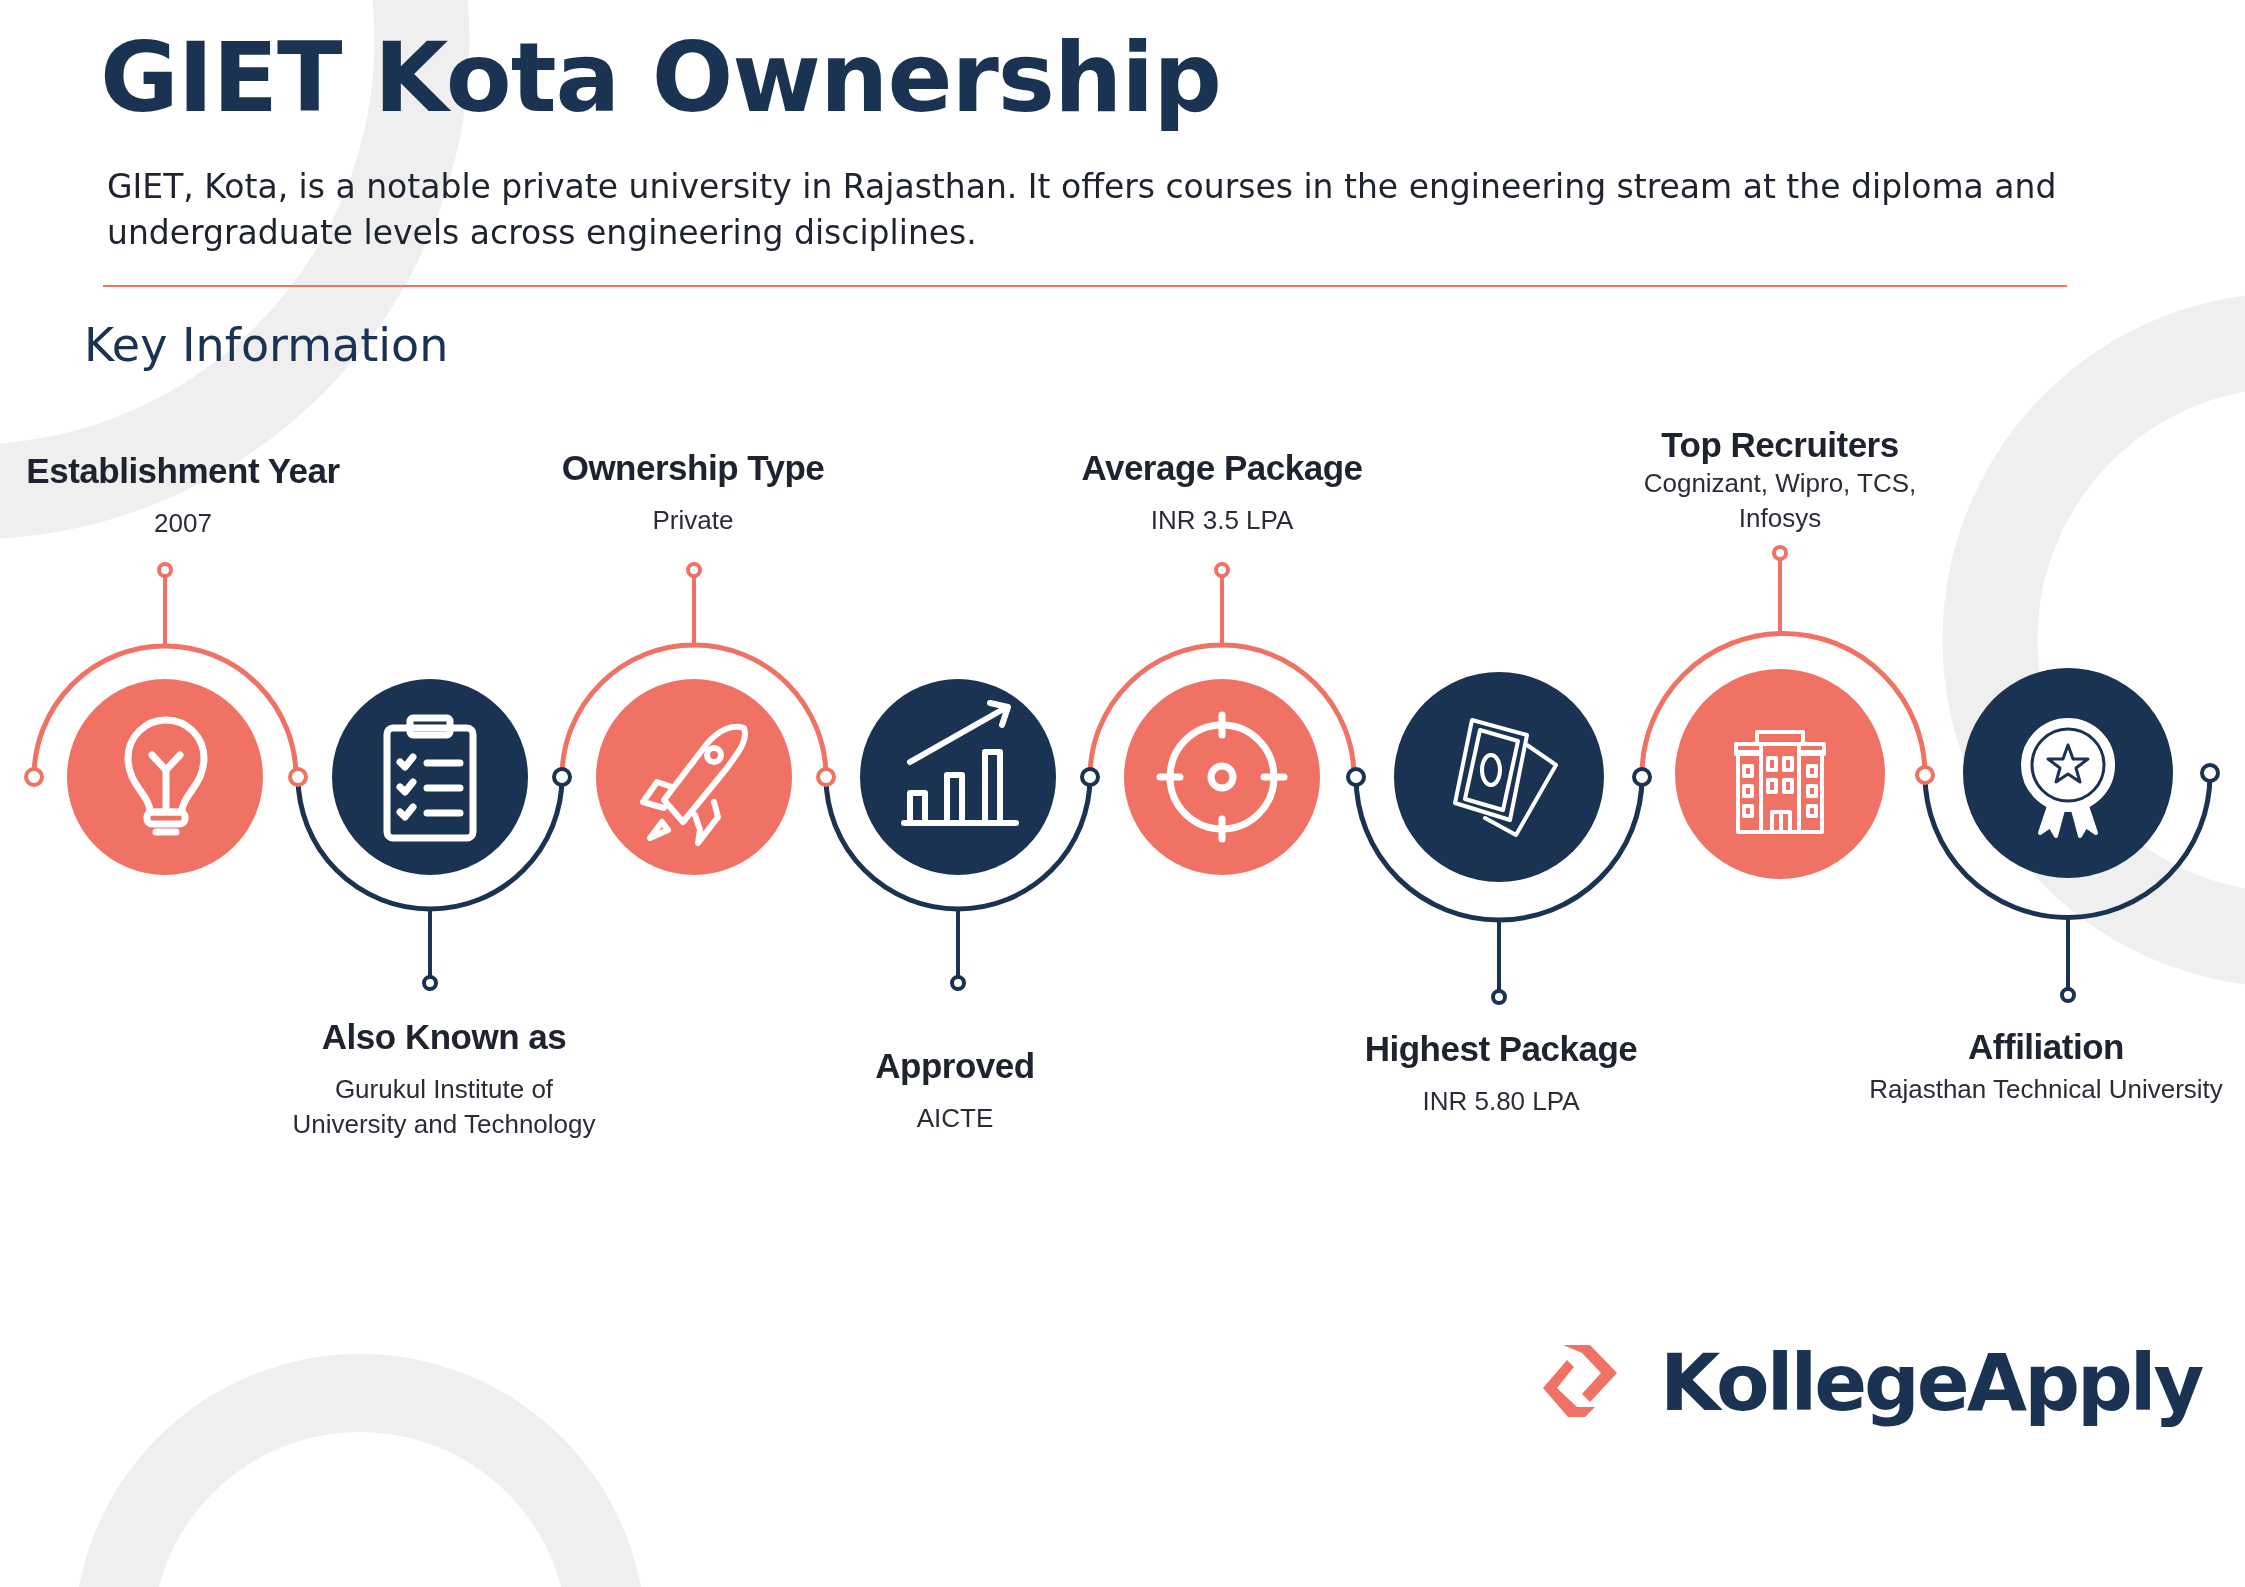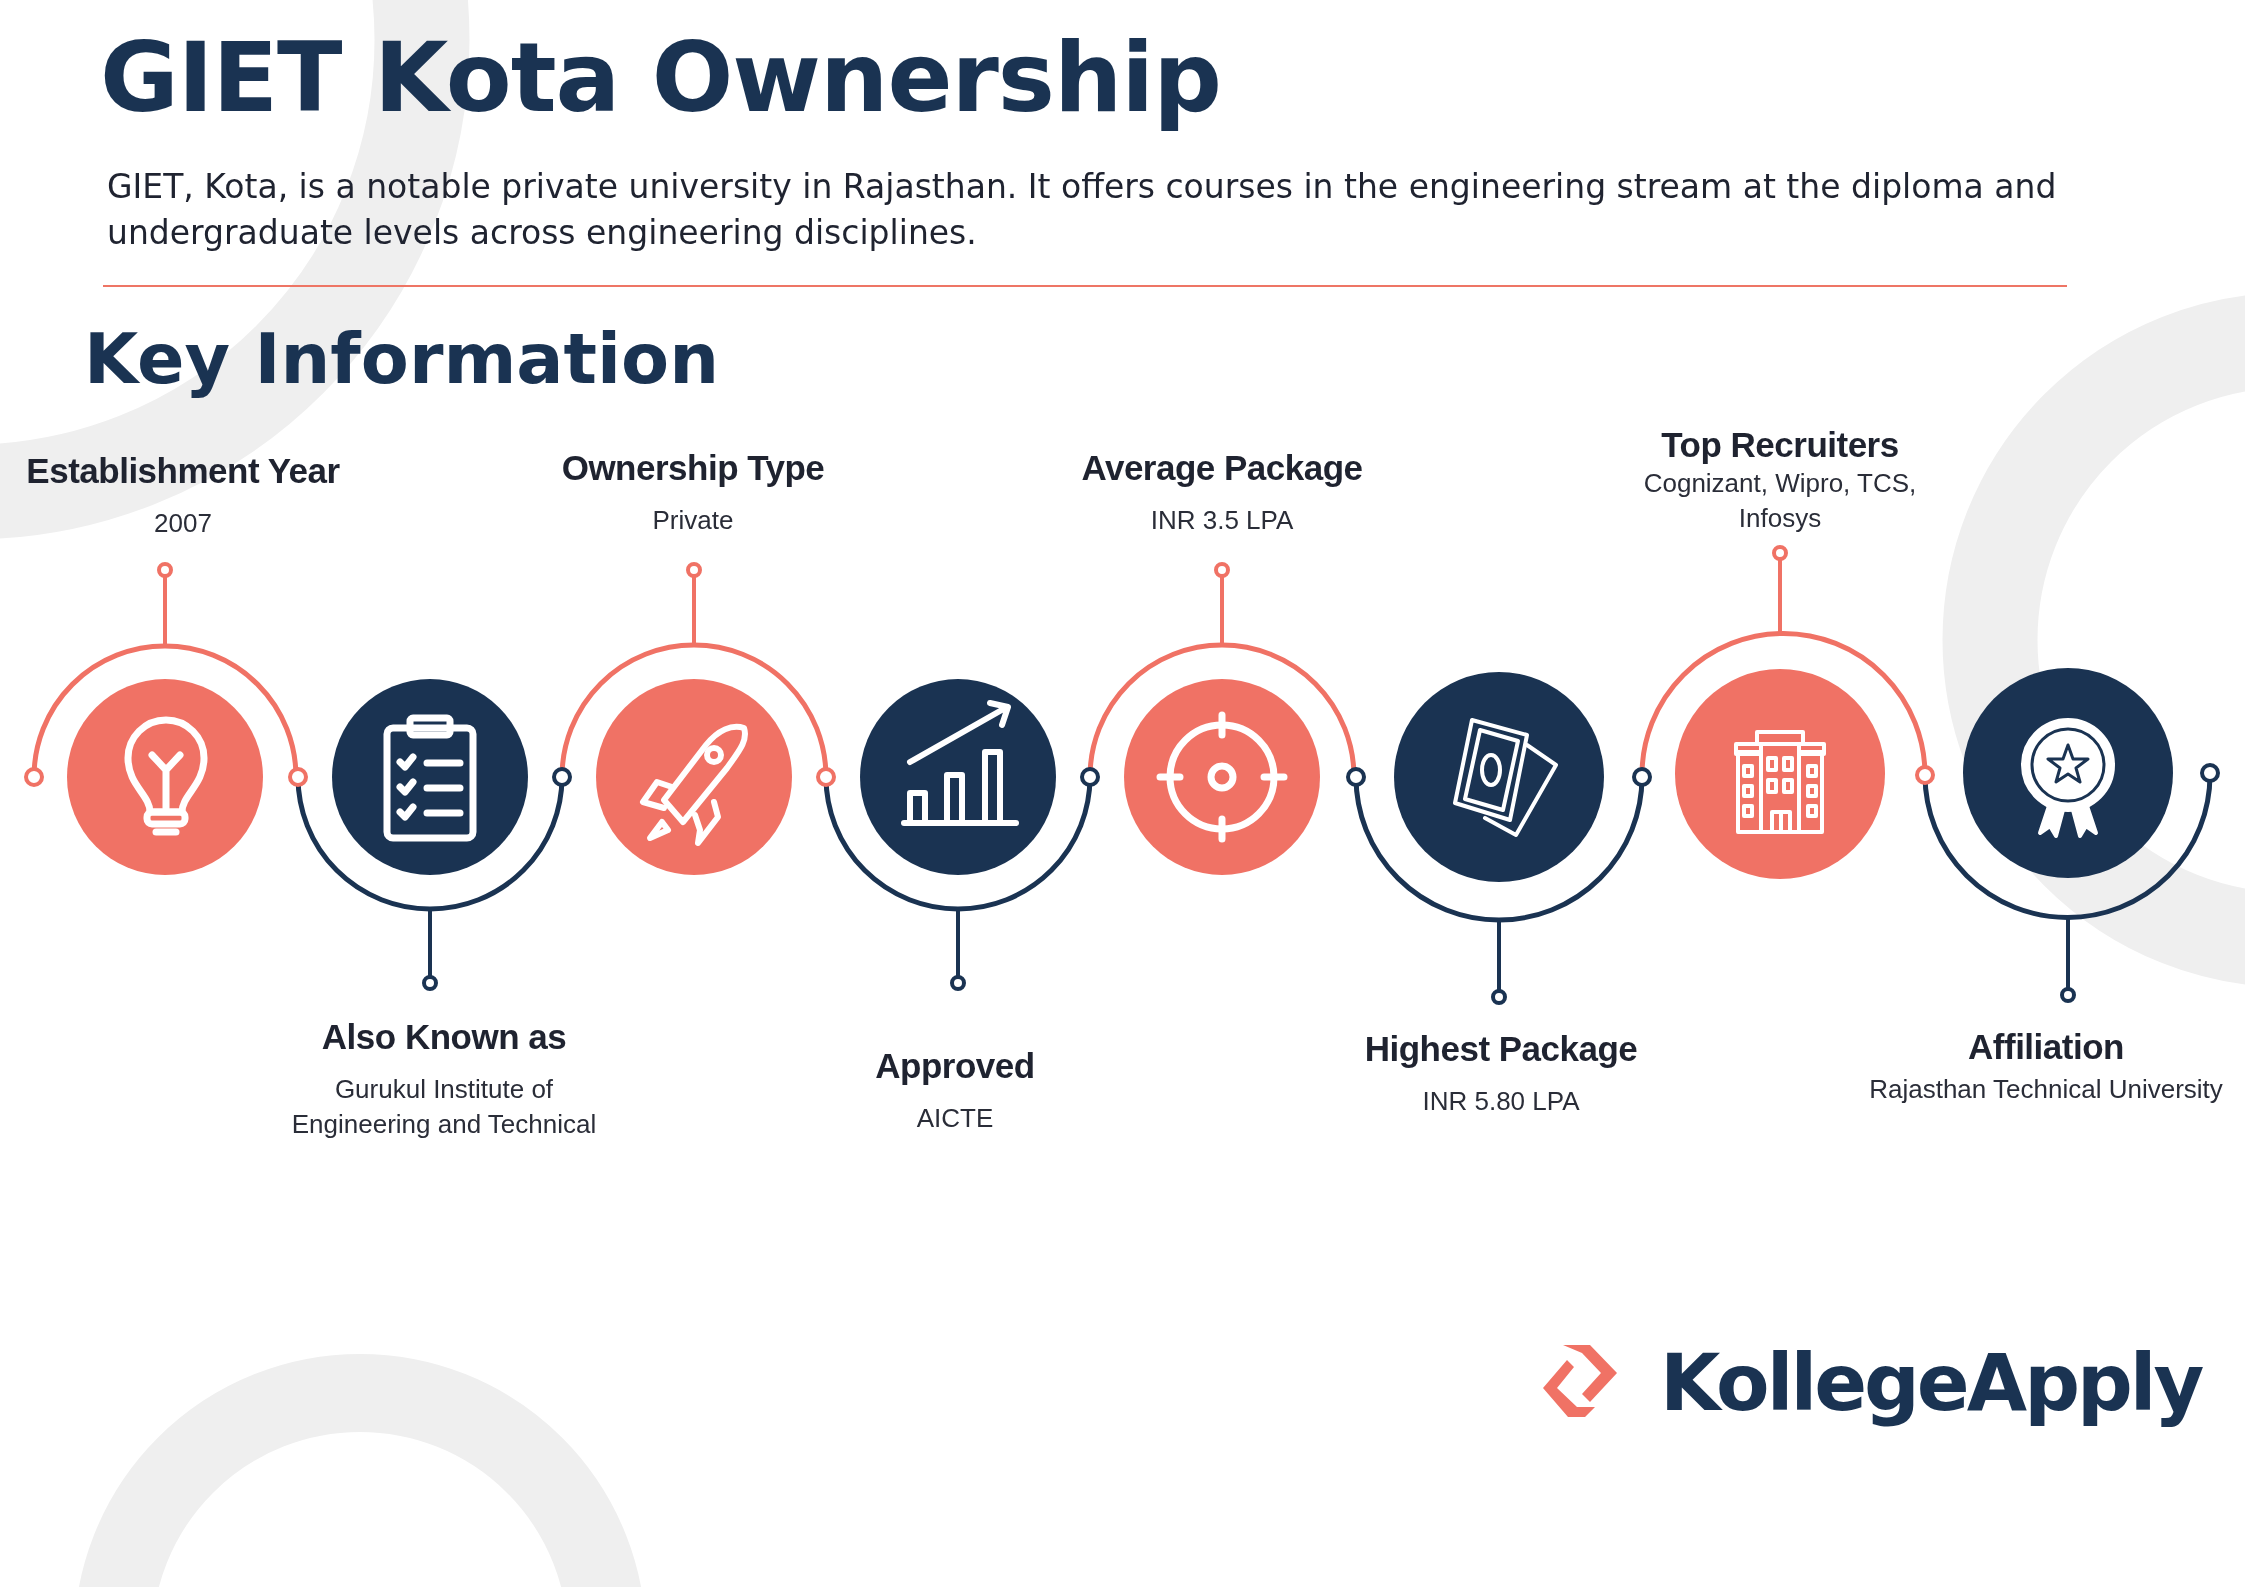--- a/index.html
+++ b/index.html
@@ -1,21 +1,21 @@
 <!DOCTYPE html>
 <html><head>
 <meta charset="utf-8">
 <style>
   html, body { margin: 0; padding: 0; }
   body { width: 2245px; height: 1587px; position: relative; overflow: hidden; background: #ffffff; font-family: "Liberation Sans", "DejaVu Sans", sans-serif; }
   .bg-svg { position: absolute; left: 0; top: 0; width: 2245px; height: 1587px; }
   .title { position: absolute; left: 100px; top: 22px; margin: 0; font-family: "DejaVu Sans", sans-serif; font-weight: 700; font-size: 96px; color: #1a3352; letter-spacing: -1px; white-space: nowrap; }
   .subtitle { position: absolute; left: 103px; top: 160px; width: 1980px; margin: 4px; font-family: "DejaVu Sans", sans-serif; font-size: 33px; line-height: 46px; color: #1f2330; }
   .divider { position: absolute; left: 103px; top: 285px; width: 1964px; height: 2px; background: #ee7565; }
-  .section-title { position: absolute; left: 84px; top: 318px; margin: 0; font-family: "DejaVu Sans", sans-serif; font-weight: 700; font-size: 70px; color: #1a3352; white-space: nowrap; }
+  .section-title { position: absolute; left: 84px; top: 318px; margin: 0; font-family: "DejaVu Sans", sans-serif; font-weight: 400; font-size: 46px; color: #1a3352; white-space: nowrap; }
   .label { position: absolute; transform: translateX(-50%); text-align: center; white-space: nowrap; color: #1f2330; }
   .label .lt { font-family: "Liberation Sans", sans-serif; font-weight: 700; font-size: 35px; line-height: 42px; letter-spacing: -0.5px; }
   .label .lv { font-family: "Liberation Sans", sans-serif; font-size: 26px; line-height: 35px; color: #2a2d38; }
   .label .gap { height: 14px; }
   .logo { position: absolute; left: 1540px; top: 1335px; height: 95px; display: flex; align-items: center; }
   .logo-text { font-family: "DejaVu Sans", sans-serif; font-weight: 700; font-size: 78px; color: #1a3352; letter-spacing: -3px; margin-left: 40px; }
 </style>
 </head>
 <body>
 
@@ -179,21 +179,21 @@
 <div class="label" style="left:1780px; top:424px;">
   <div class="lt">Top Recruiters</div>
   <div class="lv">Cognizant, Wipro, TCS,</div>
   <div class="lv">Infosys</div>
 </div>
 
 <div class="label" style="left:430px; top:1016px;margin-left:14px;">
   <div class="lt">Also Known as</div>
   <div class="gap"></div>
   <div class="lv">Gurukul Institute of</div>
-  <div class="lv">Engineering and Technical</div>
+  <div class="lv">University and Technology</div>
 </div>
 
 <div class="label" style="left:955px; top:1045px;">
   <div class="lt">Approved</div>
   <div class="gap"></div>
   <div class="lv">AICTE</div>
 </div>
 
 <div class="label" style="left:1501px; top:1028px;">
   <div class="lt">Highest Package</div>

